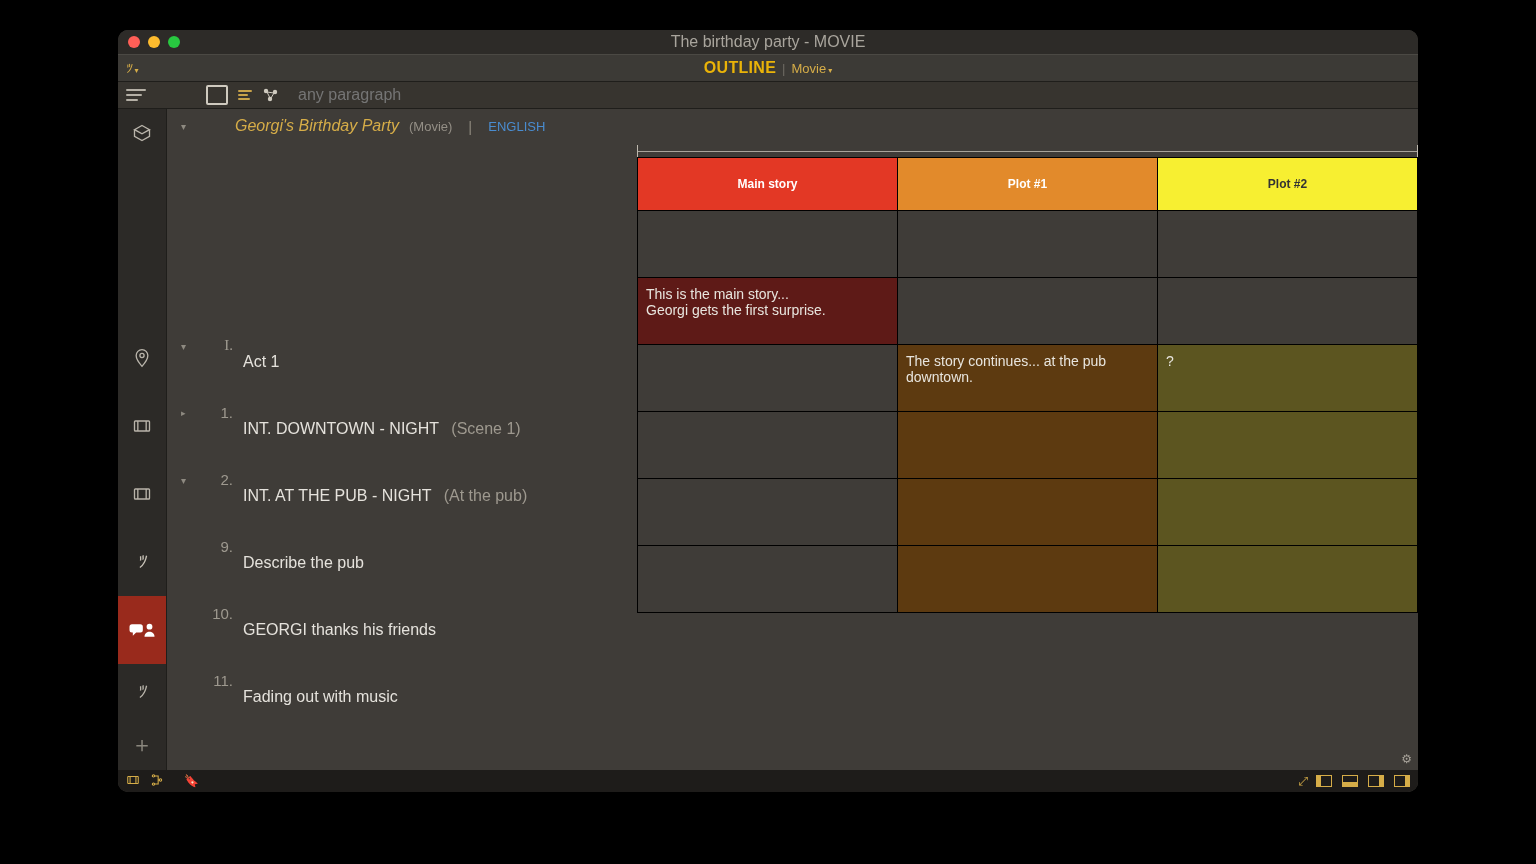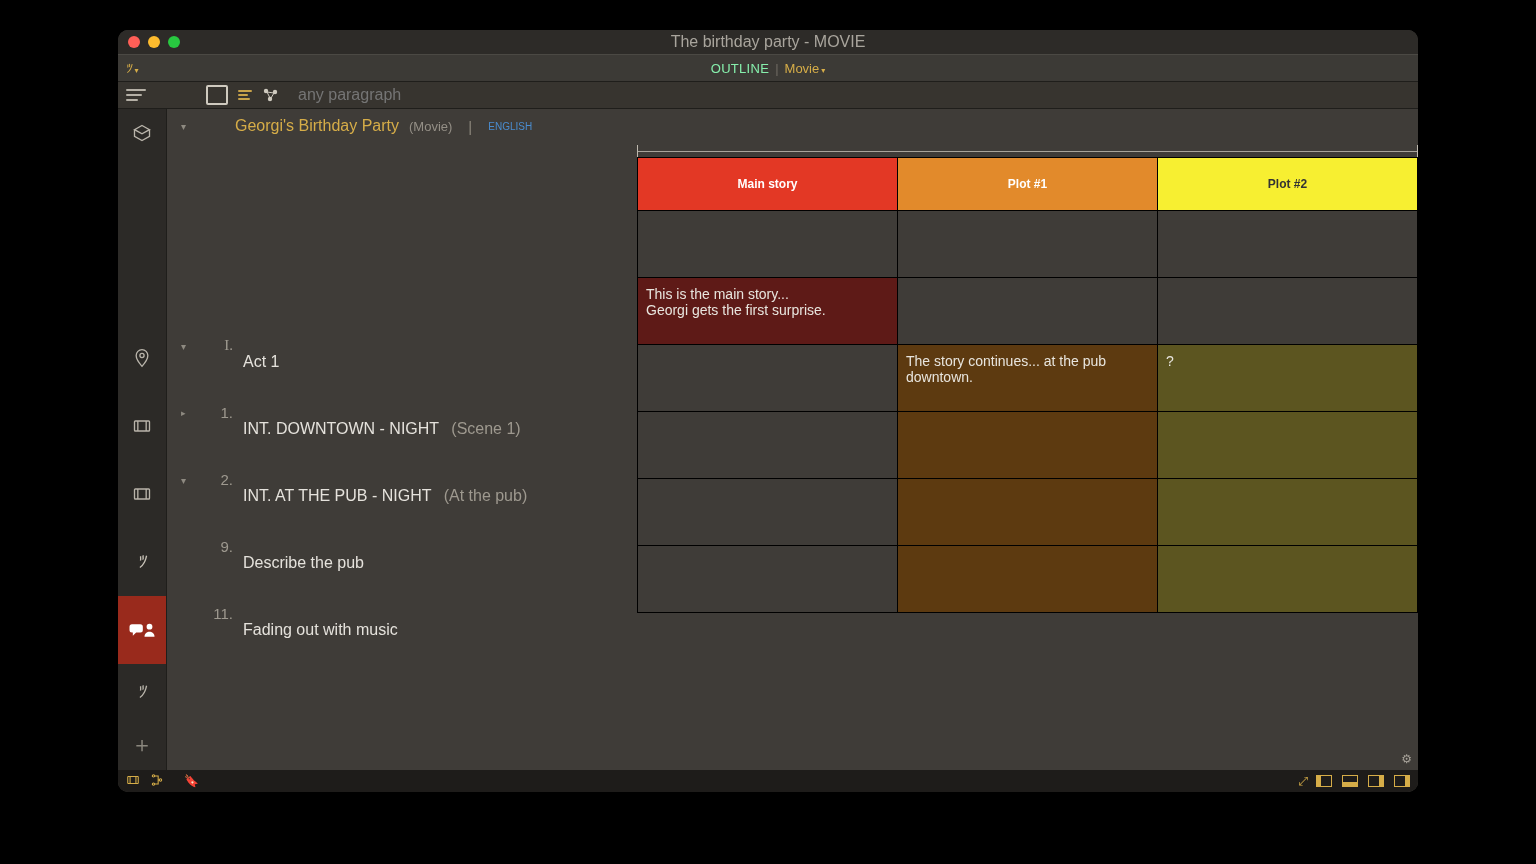--- a/index.html
+++ b/index.html
@@ -68,21 +68,21 @@
   
   .topnav{
     height:26px;background:var(--topbar);
     display:flex;align-items:center;justify-content:center;gap:6px;
     border-top:1px solid #4b4944;border-bottom:1px solid var(--divider);
     position:relative;
   }
   .topnav .left-icon{position:absolute;left:8px;color:var(--gold);}
   .run-icon{display:inline-block;transform:skewX(-10deg);font-size:13px;}
   .caret-down{font-size:8px;margin-left:2px;color:var(--gold);}
-  .outline-label{font-weight:400;color:#86efac;font-size:13px;letter-spacing:.3px;}
+  .outline-label{font-weight:700;color:#eab308;font-size:16px;letter-spacing:.3px;}
   .sep{color:#6f6b63;font-size:13px;}
   .movie-label{color:var(--gold);font-size:13px;}
   
   .subbar{
     height:26px;background:var(--subbar);
     display:flex;align-items:center;padding:0 8px;gap:12px;
     border-bottom:1px solid var(--divider);
   }
   .hamburger{width:20px;display:flex;flex-direction:column;gap:3px;}
   .hamburger span{height:2px;background:#b5b0a6;border-radius:1px;}
@@ -115,24 +115,24 @@
   .content{
     flex:1;display:flex;flex-direction:column;background:var(--frame-bg);
     border-left:1px solid var(--divider);
     overflow:hidden;
   }
   .doc-header{
     display:flex;align-items:center;gap:10px;
     padding:8px 0 6px 14px;font-size:15px;
   }
   .caret-toggle{color:#8e8a81;font-size:10px;width:14px;}
-  .doc-title{color:var(--gold);font-size:16px;}
+  .doc-title{color:var(--gold);font-size:16px;font-style:italic;}
   .doc-sub{color:#948f86;font-size:13px;}
   .vsep{color:#8a857b;}
-  .lang{color:var(--blue);font-weight:500;font-size:10px;}
+  .lang{color:var(--blue);font-weight:500;font-size:13px;}
   .main-scroll{flex:1;display:flex;overflow:hidden;}
   .outline-col{
     width:470px;padding-left:14px;box-sizing:border-box;
   }
   .row{
     display:flex;align-items:flex-start;height:67px;
   }
   .row .chev{width:20px;color:#8e8a81;font-size:10px;margin-top:24px;}
   .row .num{
     width:32px;text-align:right;color:#9e998f;font-size:15px;
@@ -329,20 +329,25 @@
             <span class="num">2.</span>
             <span class="txt">
               <span>INT.  AT THE PUB - NIGHT</span>
               <span class="annot">(At the pub)</span>
             </span>
           </div>
           <div class="row">
             <span class="chev"></span>
             <span class="num">9.</span>
             <span class="txt">Describe the pub</span>
+          </div>
+          <div class="row">
+            <span class="chev"></span>
+            <span class="num">10.</span>
+            <span class="txt">GEORGI thanks his friends</span>
           </div>
           <div class="row">
             <span class="chev"></span>
             <span class="num">11.</span>
             <span class="txt">Fading out with music</span>
           </div>
         </div>
 
         <div class="grid-col">
           <div class="structure-bar">

